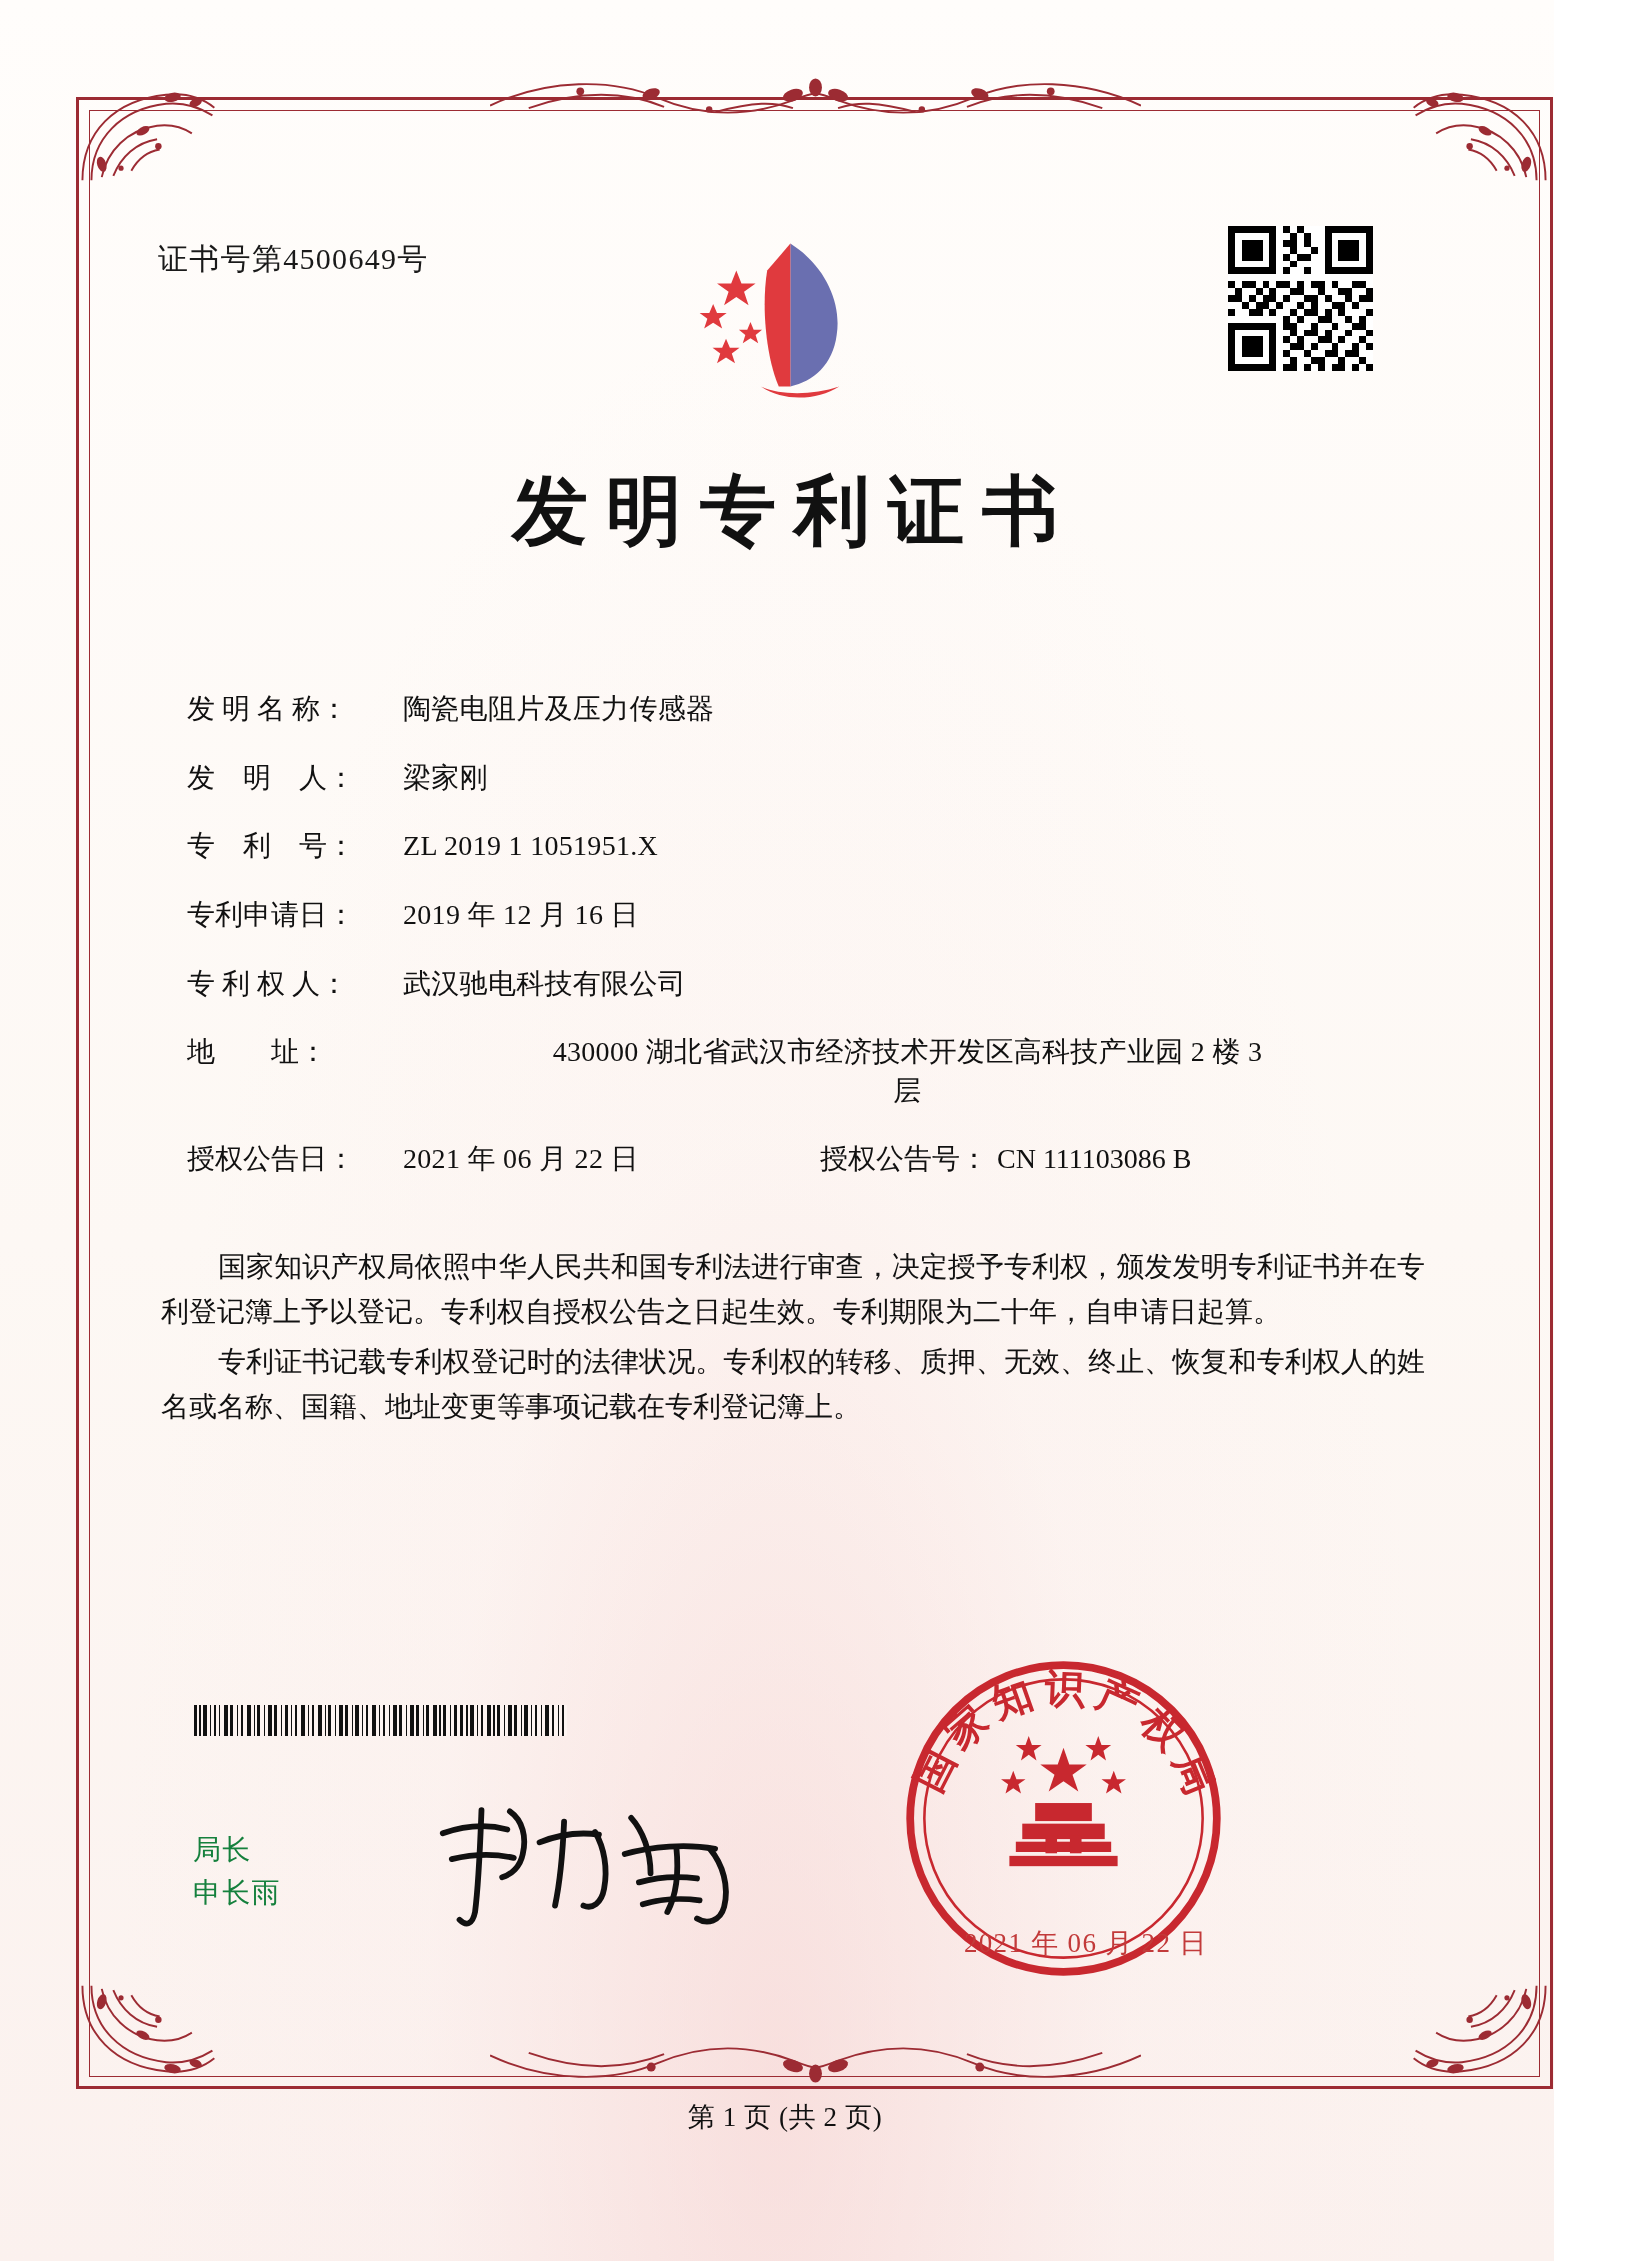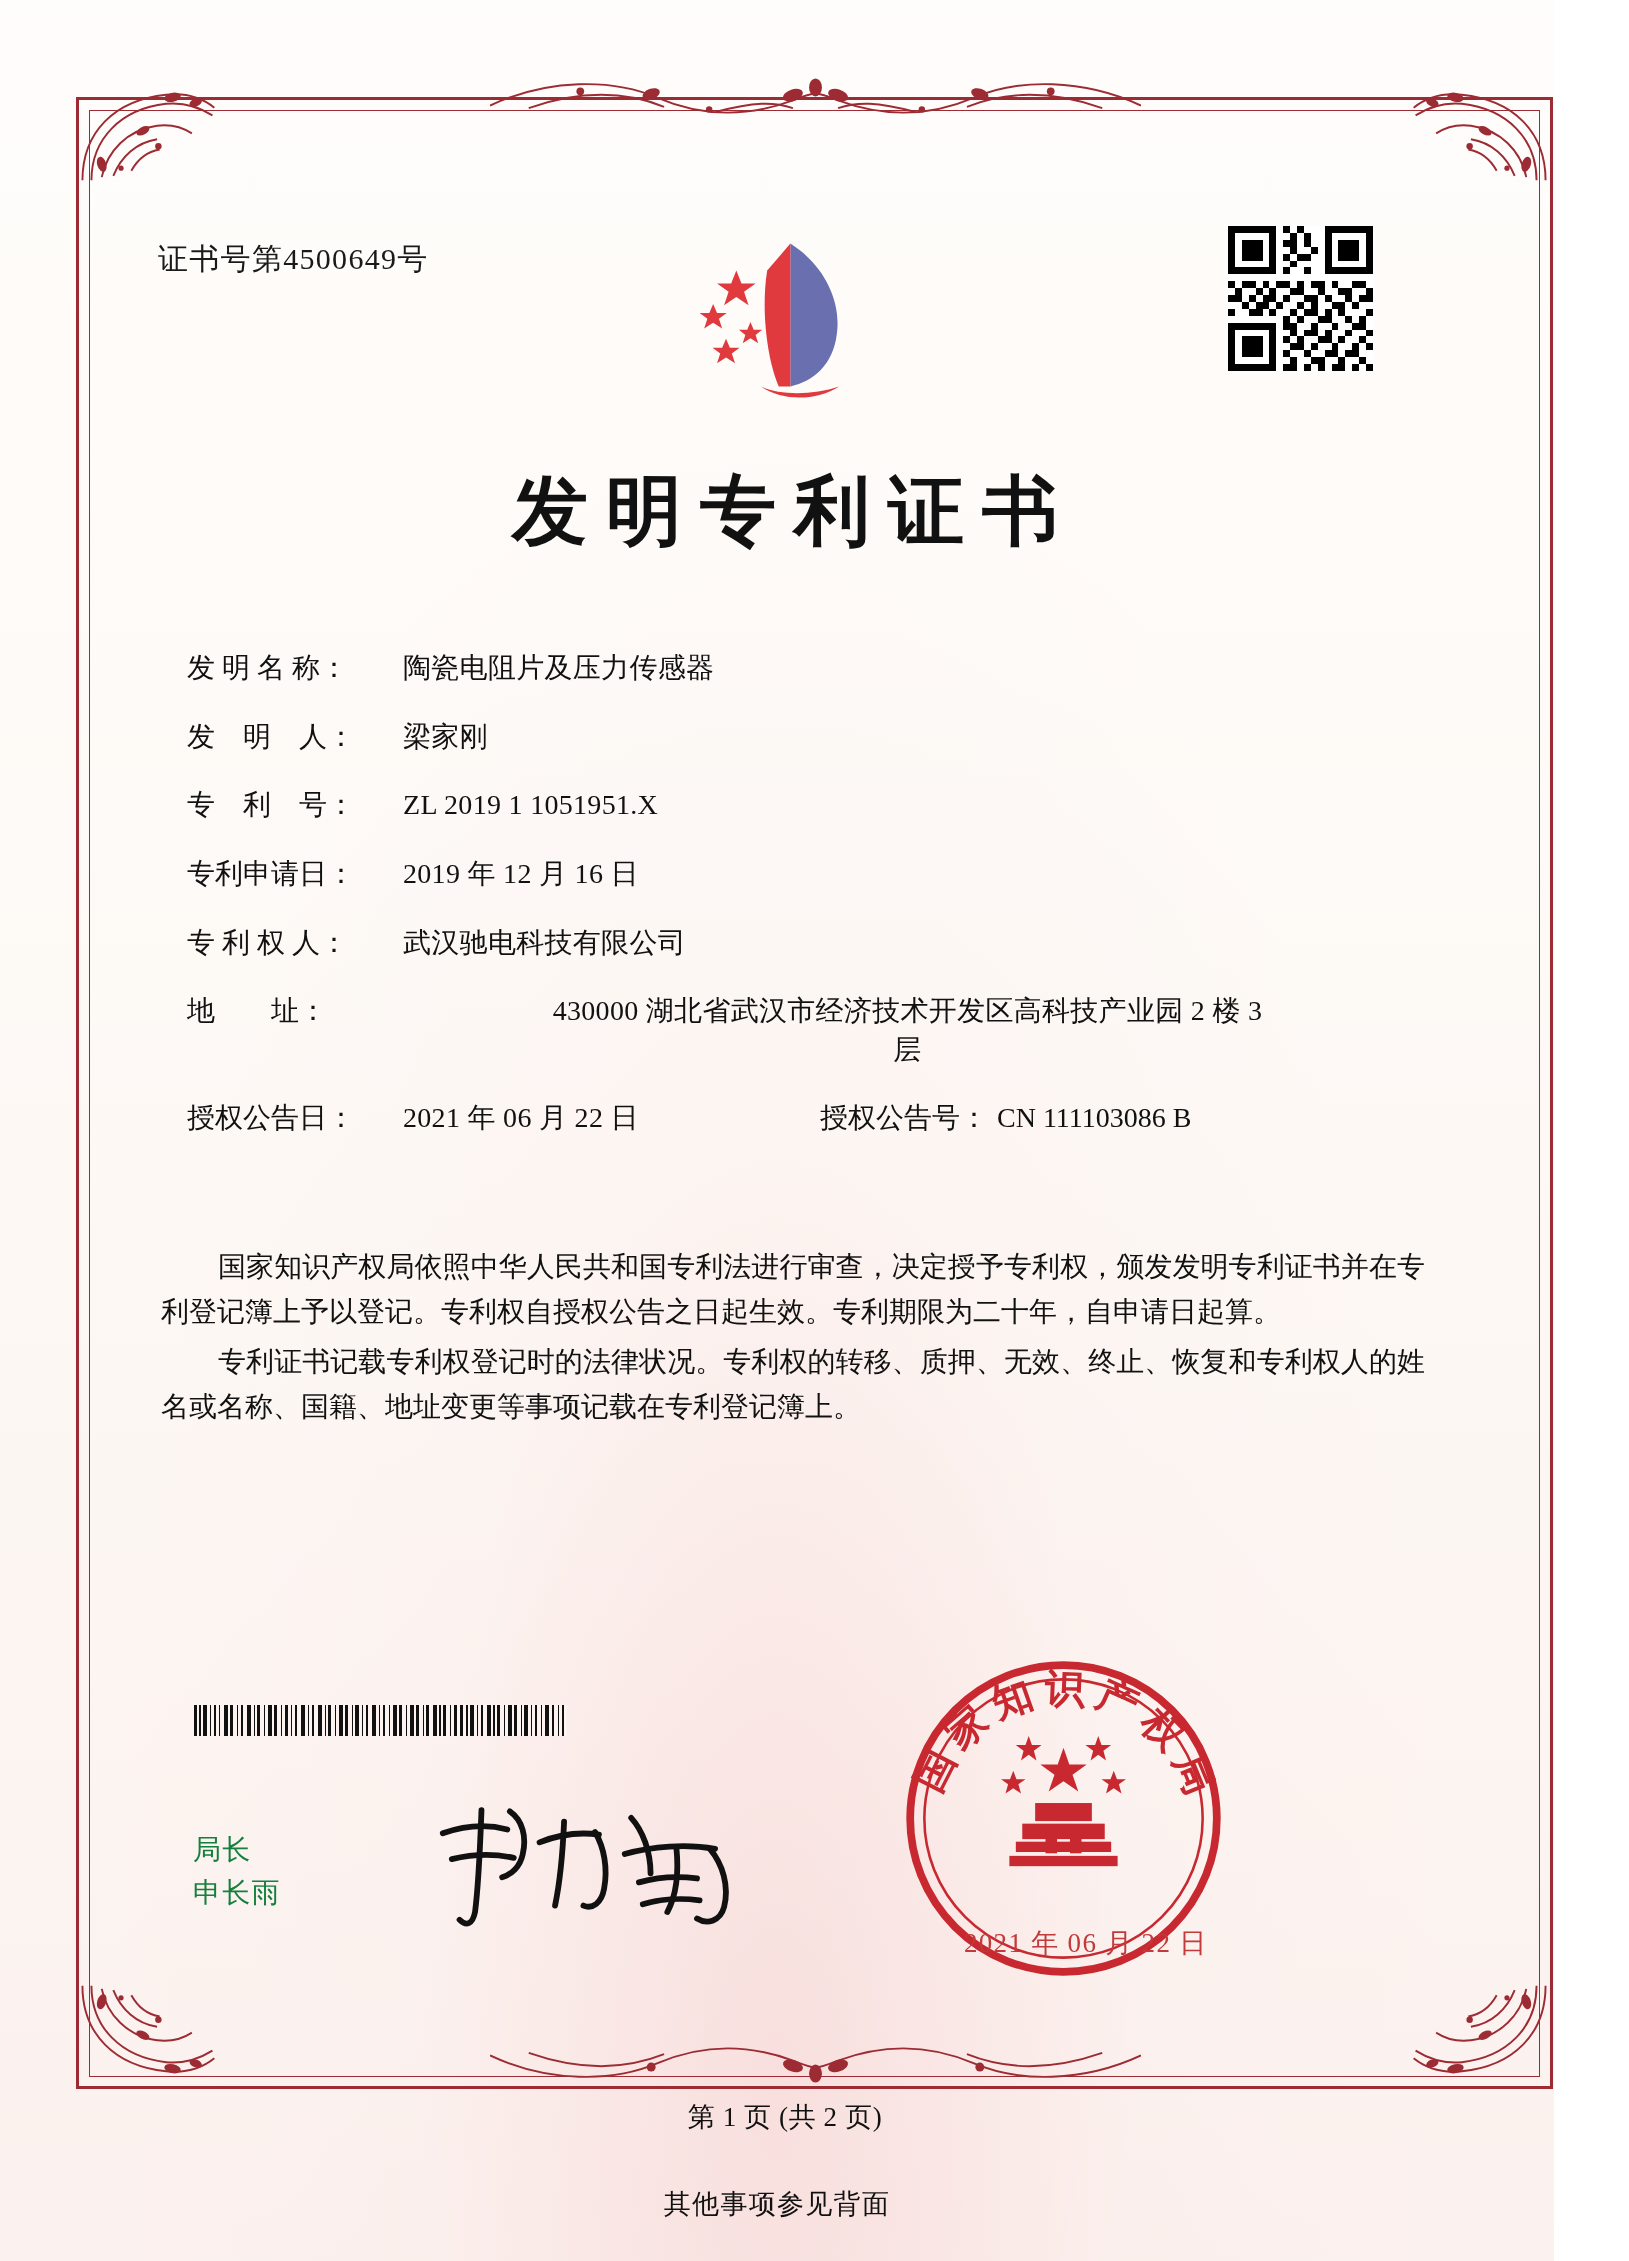--- a/index.html
+++ b/index.html
@@ -115,21 +115,21 @@
     letter-spacing: 18px;
     color: #111;
     text-indent: 18px;
     padding-left: 16px;
   }
 
   
   .fields {
     position: absolute;
     left: 187px;
-    top: 649px;
+    top: 690px;
     width: 1225px;
   }
   .field-row {
     display: flex;
     align-items: flex-start;
     margin-bottom: 30px;
     font-size: 28px;
     color: #111;
     line-height: 1.38;
   }
@@ -661,15 +661,14 @@
         <path id="sealArc" d="M 60 280 A 200 200 0 1 1 460 280" fill="none"></path>
       </defs>
       <text font-family="'DejaVu Serif', serif" font-size="62" font-weight="bold" fill="#c8282f" letter-spacing="14">
         <textPath href="#sealArc" startOffset="9%">国家知识产权局</textPath>
       </text>
     </svg>
   </div>
   <div class="seal-date">2021 年 06 月 22 日</div>
 
   <div class="page-number">第 1 页 (共 2 页)</div>
-  <div class="back-note">其他事项参见背面</div>
 </div>
 
 
 </body></html>

